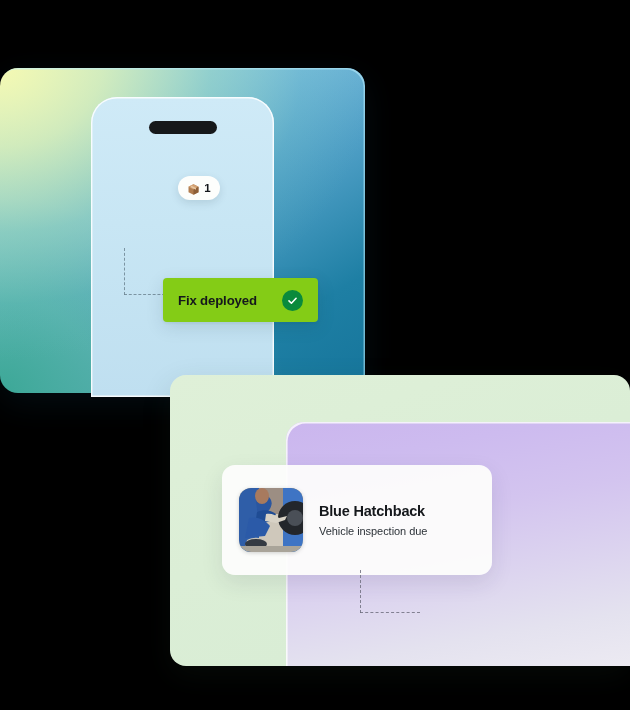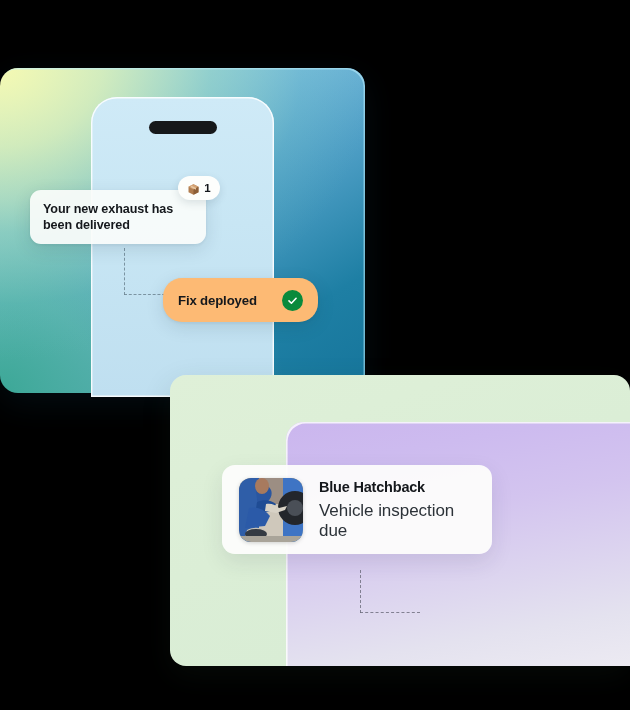--- a/index.html
+++ b/index.html
@@ -101,22 +101,22 @@
     top: 294px;
     width: 46px;
     height: 0;
     border-top: 1.6px dashed #6f8794;
     opacity: .85;
   }
 
   
   .bubble {
     position: absolute;
-    border-radius: 19px;
-    background: #fdba74;
+    border-radius: 4px;
+    background: #84cc16;
     box-shadow: 0 5px 18px rgba(25,45,60,0.13), 0 1px 3px rgba(25,45,60,0.08);
     display: flex;
     align-items: center;
     box-sizing: border-box;
   }
 
   .bubble-delivered {
     left: 30px;
     top: 190px;
     width: 176px;
@@ -212,21 +212,21 @@
       #eceaf2 100%);
     box-shadow: inset 1.6px 1.6px 0 rgba(255,255,255,0.8);
   }
 
   
   .vehicle-card {
     position: absolute;
     left: 222px;
     top: 465px;
     width: 270px;
-    height: 89px;
+    height: 110px;
     border-radius: 13px;
     background: rgba(253,253,252,0.94);
     box-shadow: 0 8px 22px rgba(40,40,70,0.10);
     display: flex;
     align-items: center;
     padding: 0 17px;
     box-sizing: border-box;
     gap: 16px;
   }
   .thumb {
@@ -242,24 +242,25 @@
   .thumb svg { display: block; width: 64px; height: 64px; }
 
   .vehicle-text { display: flex; flex-direction: column; gap: 6px; }
   .vehicle-title {
     font-size: 14.5px;
     font-weight: 700;
     color: #15181c;
     letter-spacing: -0.2px;
   }
   .vehicle-sub {
-    font-size: 17px;
+    font-size: 11px;
     font-weight: 400;
     color: #2c3238;
     letter-spacing: -0.05px;
+    text-align: center;
   }
 
   
   .conn-bot-v {
     position: absolute;
     left: 360px;
     top: 570px;
     width: 0;
     height: 43px;
     border-left: 1.6px dashed #6b6b7a;
@@ -299,23 +300,20 @@
     <div class="card-top-rim"></div>
   </div>
 
   <div class="phone">
     <div class="phone-island"></div>
   </div>
 
   <div class="conn-top-v"></div>
   <div class="conn-top-h"></div>
 
-  <div class="bubble bubble-delivered">
-    <span class="txt">Your new exhaust has been delivered</span>
-  </div>
 
   <div class="badge-pkg">
     <span class="pkg-ico">
       <svg viewBox="0 0 24 24" width="13" height="13" aria-hidden="true">
         <path d="M12 2.2 21.2 7v10L12 21.8 2.8 17V7z" fill="#b07c4f"></path>
         <path d="M12 2.2 21.2 7 12 11.8 2.8 7z" fill="#d3a172"></path>
         <path d="M12 11.8 21.2 7v10L12 21.8z" fill="#8d5f38"></path>
         <path d="M7.4 4.6 16.6 9.4v3.1L7.4 7.7z" fill="#e6c6a1"></path>
       </svg>
     </span>

